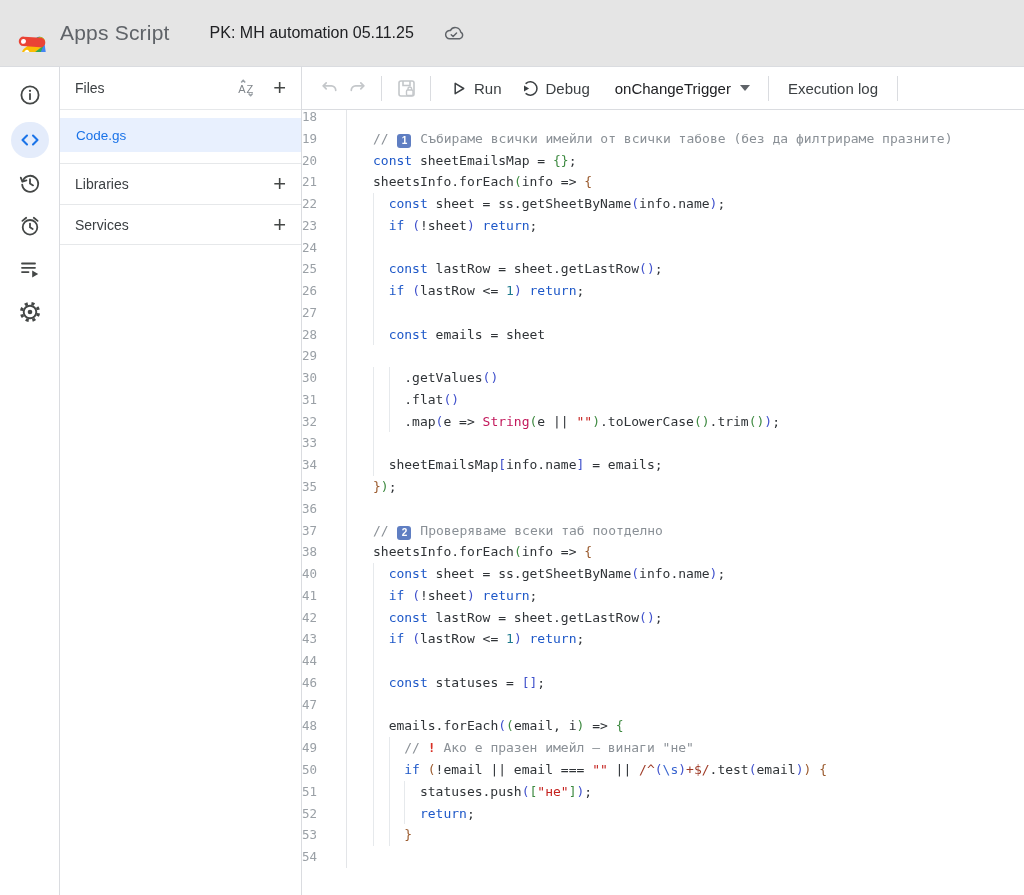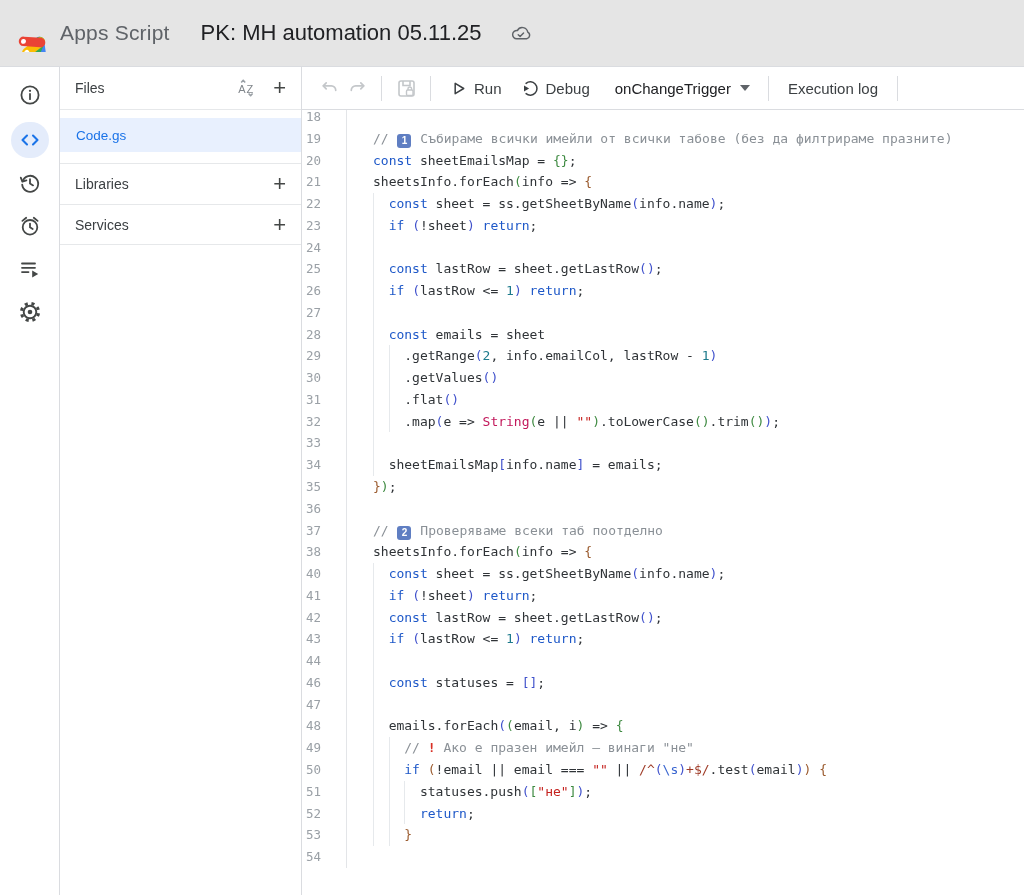--- a/index.html
+++ b/index.html
@@ -4,21 +4,21 @@
 <style>
   * { margin:0; padding:0; box-sizing:border-box; }
   html,body { width:1024px; height:895px; overflow:hidden; background:#fff;
               font-family:"Liberation Sans", sans-serif; color:#202124; }
 
   
   .topbar { height:67px; display:flex; align-items:center; padding-left:13px;
             border-bottom:1px solid #dadce0; background:#e5e5e5; }
   .logo-svg { width:38px; height:38px; flex:none; }
   .logo-text { font-size:21px; color:#5f6368; margin-left:9px; letter-spacing:.2px; }
-  .doc-title { font-size:22px; color:#202124; margin-left:31px; }
+  .doc-title { font-size:16px; color:#202124; margin-left:40px; }
   .cloud-btn { margin-left:29px; display:flex; align-items:center; cursor:pointer; }
 
   
   .main { display:flex; height:828px; }
 
   
   .rail { width:60px; border-right:1px solid #dadce0; display:flex; flex-direction:column;
           align-items:center; padding-top:16px; background:#fff; }
   .rail-btn { width:24px; height:24px; margin-bottom:19px; display:flex; align-items:center;
               justify-content:center; cursor:pointer; }
@@ -58,21 +58,21 @@
   .fn-label { font-size:15px; color:#202124; }
   .caret-down { width:0; height:0; border-left:5px solid transparent;
                 border-right:5px solid transparent; border-top:6px solid #5f6368; }
 
   
   .code-area { flex:1; overflow:hidden; background:#fff; }
   .code-scroll { margin-top:-4px; }
   .cl { display:flex; height:21.78px; line-height:21.78px;
         font-family:"DejaVu Sans Mono","Liberation Mono",monospace; font-size:13px;
         white-space:pre; }
-  .ln { flex:none; width:45px; text-align:right; padding-right:25px; color:#9aa0a6;
+  .ln { flex:none; width:45px; padding-right:0; color:#9aa0a6;
         border-right:1px solid #e3e5e8; font-size:12.5px; }
   .lc { padding-left:26px; }
   .ind { display:inline-block; width:2ch; height:100%; border-left:1px solid #e6e9ec;
          vertical-align:top; }
   .t-k { color:var(--c-k); } .t-d { color:var(--c-d); } .t-n { color:var(--c-n); }
   .t-s { color:var(--c-s); } .t-r { color:var(--c-r); } .t-e { color:var(--c-e); }
   .t-m { color:var(--c-m); } .t-c { color:var(--c-c); } .t-g { color:var(--c-g); }
   .t-o { color:var(--c-o); } .t-b { color:var(--c-b); }
   .t-chip { display:inline-block; width:14px; height:14px; border-radius:3px;
             background:var(--chip-bg); color:#fff; font-size:10px; line-height:14px;
@@ -249,21 +249,21 @@
           <div class="cl"><span class="ln">19</span><span class="lc"><span class="t-c">// </span><span class="t-chip">1</span><span class="t-c"> Събираме всички имейли от всички табове (без да филтрираме празните)</span></span></div>
           <div class="cl"><span class="ln">20</span><span class="lc"><span class="t-k">const</span><span class="t-d"> sheetEmailsMap = </span><span class="t-g">{}</span><span class="t-d">;</span></span></div>
           <div class="cl"><span class="ln">21</span><span class="lc"><span class="t-d">sheetsInfo.forEach</span><span class="t-g">(</span><span class="t-d">info =&gt; </span><span class="t-o">{</span></span></div>
           <div class="cl"><span class="ln">22</span><span class="lc"><span class="ind"></span><span class="t-k">const</span><span class="t-d"> sheet = ss.getSheetByName</span><span class="t-b">(</span><span class="t-d">info.name</span><span class="t-b">)</span><span class="t-d">;</span></span></div>
           <div class="cl"><span class="ln">23</span><span class="lc"><span class="ind"></span><span class="t-k">if</span><span class="t-d"> </span><span class="t-b">(</span><span class="t-d">!sheet</span><span class="t-b">)</span><span class="t-d"> </span><span class="t-k">return</span><span class="t-d">;</span></span></div>
           <div class="cl"><span class="ln">24</span><span class="lc"><span class="ind"></span></span></div>
           <div class="cl"><span class="ln">25</span><span class="lc"><span class="ind"></span><span class="t-k">const</span><span class="t-d"> lastRow = sheet.getLastRow</span><span class="t-b">()</span><span class="t-d">;</span></span></div>
           <div class="cl"><span class="ln">26</span><span class="lc"><span class="ind"></span><span class="t-k">if</span><span class="t-d"> </span><span class="t-b">(</span><span class="t-d">lastRow &lt;= </span><span class="t-n">1</span><span class="t-b">)</span><span class="t-d"> </span><span class="t-k">return</span><span class="t-d">;</span></span></div>
           <div class="cl"><span class="ln">27</span><span class="lc"><span class="ind"></span></span></div>
           <div class="cl"><span class="ln">28</span><span class="lc"><span class="ind"></span><span class="t-k">const</span><span class="t-d"> emails = sheet</span></span></div>
-          <div class="cl"><span class="ln">29</span><span class="lc"><span class="ind"></span><span class="ind"></span><span class="t-d">.getRange</span><span class="t-b">(</span><span class="t-n">2</span><span class="t-d">, info.emailCol, lastRow - </span><span class="t-n">1</span><span class="t-b">)</span></span></div>
+          <div class="cl"><span class="ln">29</span></div>
           <div class="cl"><span class="ln">30</span><span class="lc"><span class="ind"></span><span class="ind"></span><span class="t-d">.getValues</span><span class="t-b">()</span></span></div>
           <div class="cl"><span class="ln">31</span><span class="lc"><span class="ind"></span><span class="ind"></span><span class="t-d">.flat</span><span class="t-b">()</span></span></div>
           <div class="cl"><span class="ln">32</span><span class="lc"><span class="ind"></span><span class="ind"></span><span class="t-d">.map</span><span class="t-b">(</span><span class="t-d">e =&gt; </span><span class="t-m">String</span><span class="t-g">(</span><span class="t-d">e || </span><span class="t-s">""</span><span class="t-g">)</span><span class="t-d">.toLowerCase</span><span class="t-g">()</span><span class="t-d">.trim</span><span class="t-g">()</span><span class="t-b">)</span><span class="t-d">;</span></span></div>
           <div class="cl"><span class="ln">33</span><span class="lc"><span class="ind"></span></span></div>
           <div class="cl"><span class="ln">34</span><span class="lc"><span class="ind"></span><span class="t-d">sheetEmailsMap</span><span class="t-b">[</span><span class="t-d">info.name</span><span class="t-b">]</span><span class="t-d"> = emails;</span></span></div>
           <div class="cl"><span class="ln">35</span><span class="lc"><span class="t-o">}</span><span class="t-g">)</span><span class="t-d">;</span></span></div>
           <div class="cl"><span class="ln">36</span><span class="lc"></span></div>
           <div class="cl"><span class="ln">37</span><span class="lc"><span class="t-c">// </span><span class="t-chip">2</span><span class="t-c"> Проверяваме всеки таб поотделно</span></span></div>
           <div class="cl"><span class="ln">38</span><span class="lc"><span class="t-d">sheetsInfo.forEach</span><span class="t-g">(</span><span class="t-d">info =&gt; </span><span class="t-o">{</span></span></div>
           <div class="cl"><span class="ln">40</span><span class="lc"><span class="ind"></span><span class="t-k">const</span><span class="t-d"> sheet = ss.getSheetByName</span><span class="t-b">(</span><span class="t-d">info.name</span><span class="t-b">)</span><span class="t-d">;</span></span></div>

